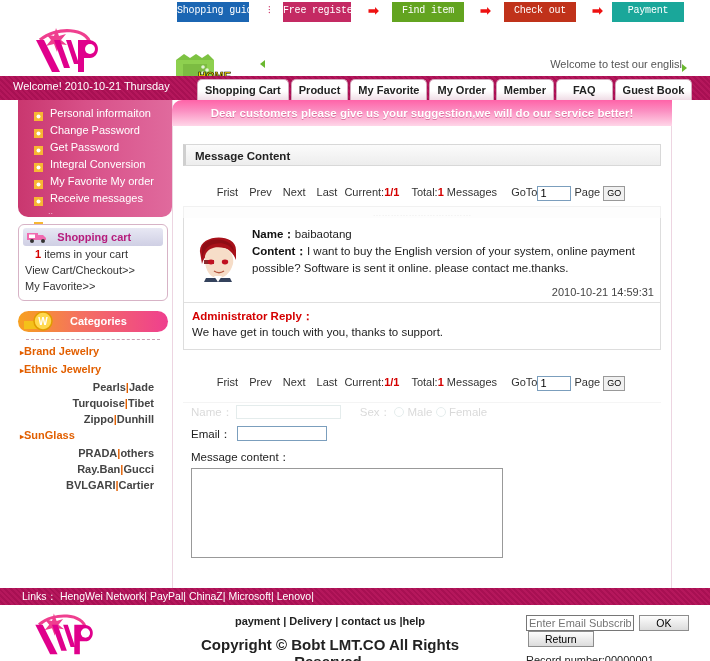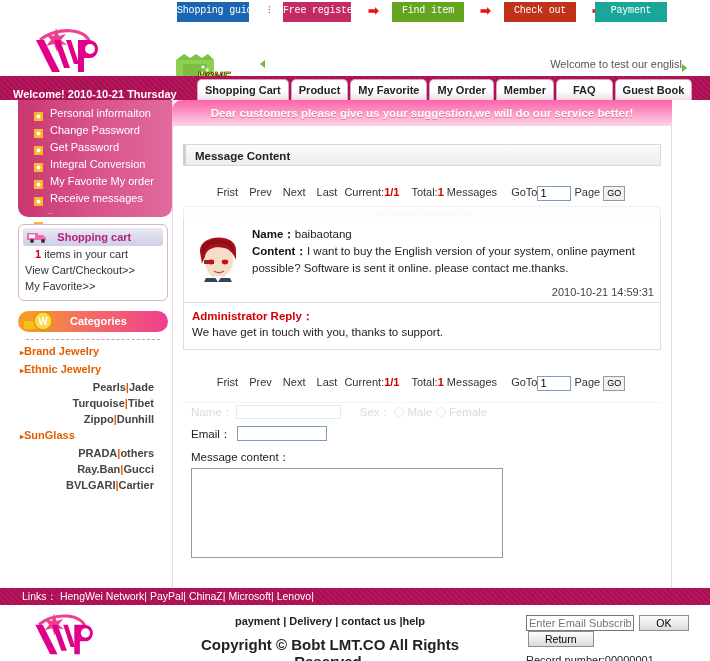--- a/index.html
+++ b/index.html
@@ -47,22 +47,22 @@
   .navbar {
     position:absolute; left:0; top:76px; width:710px; height:24px;
     background: repeating-linear-gradient(45deg, #b5175c 0px, #b5175c 2px, #a81053 2px, #a81053 4px);
     background-color:#ad1157;
   }
   .navbar::after{
     content:""; position:absolute; left:0; bottom:0; width:100%; height:3px;
     background:#ffffff; opacity:0;
   }
   .welcomedate {
-    position:absolute; left:13px; top:12px; color:#ffffff;
-    font-size:11px; font-weight:bold; white-space:nowrap;
+    position:absolute; left:13px; top:4px; color:#ffffff;
+    font-size:11px; font-weight:normal; white-space:nowrap;
   }
   .tabs { position:absolute; left:197px; top:3px; height:21px; }
   .tab {
     float:left; height:21px; line-height:20px; padding:0 7px;
     background: linear-gradient(to bottom,#ffffff 0%, #ffffff 55%, #f0dde6 100%);
     border-radius:5px 5px 0 0;
     font-size:11px; font-weight:bold; color:#222;
     margin-right:2px; white-space:nowrap;
     border:1px solid #d4a7bc; border-bottom:none;
   }
@@ -221,21 +221,21 @@
 
   <div class="topstrip">
     <div class="topbtn" style="left:177px;width:72px;background:#1b66b3;">Shopping guide</div>
     <div class="dotsep" style="left:268px;">⁝</div>
     <div class="topbtn" style="left:283px;width:68px;background:#c42a63;">Free register</div>
     <div class="arrowsep" style="left:368px;">➡</div>
     <div class="topbtn" style="left:392px;width:72px;background:#63a420;">Find item</div>
     <div class="arrowsep" style="left:480px;">➡</div>
     <div class="topbtn" style="left:504px;width:72px;background:#c0321a;">Check out</div>
     <div class="arrowsep" style="left:592px;">➡</div>
-    <div class="topbtn" style="left:595px;width:72px;background:#1aa79a;">Payment</div>
+    <div class="topbtn" style="left:612px;width:72px;background:#1aa79a;">Payment</div>
   </div>
 
   <div class="logorow">
     <div class="viplogo">
       <svg width="84" height="50" viewBox="0 0 84 50">
         <path d="M30 4 L33 12 L40 10 L35 16 L41 21 L33 20 L31 28 L28 20 L20 22 L25 16 L20 10 L28 12 Z" fill="#ef3f8f"></path>
         <path d="M14 16 C30 2, 62 4, 64 20" stroke="#ef3f8f" stroke-width="3.2" fill="none"></path>
         <path d="M10 16 L26 48 L34 48 L18 16 Z" fill="#e0008c"></path>
         <path d="M28 16 L38 44 L44 44 L34 16 Z" fill="#e0008c"></path>
         <path d="M40 16 L48 40 L53 40 L45 16 Z" fill="#e0008c"></path>

